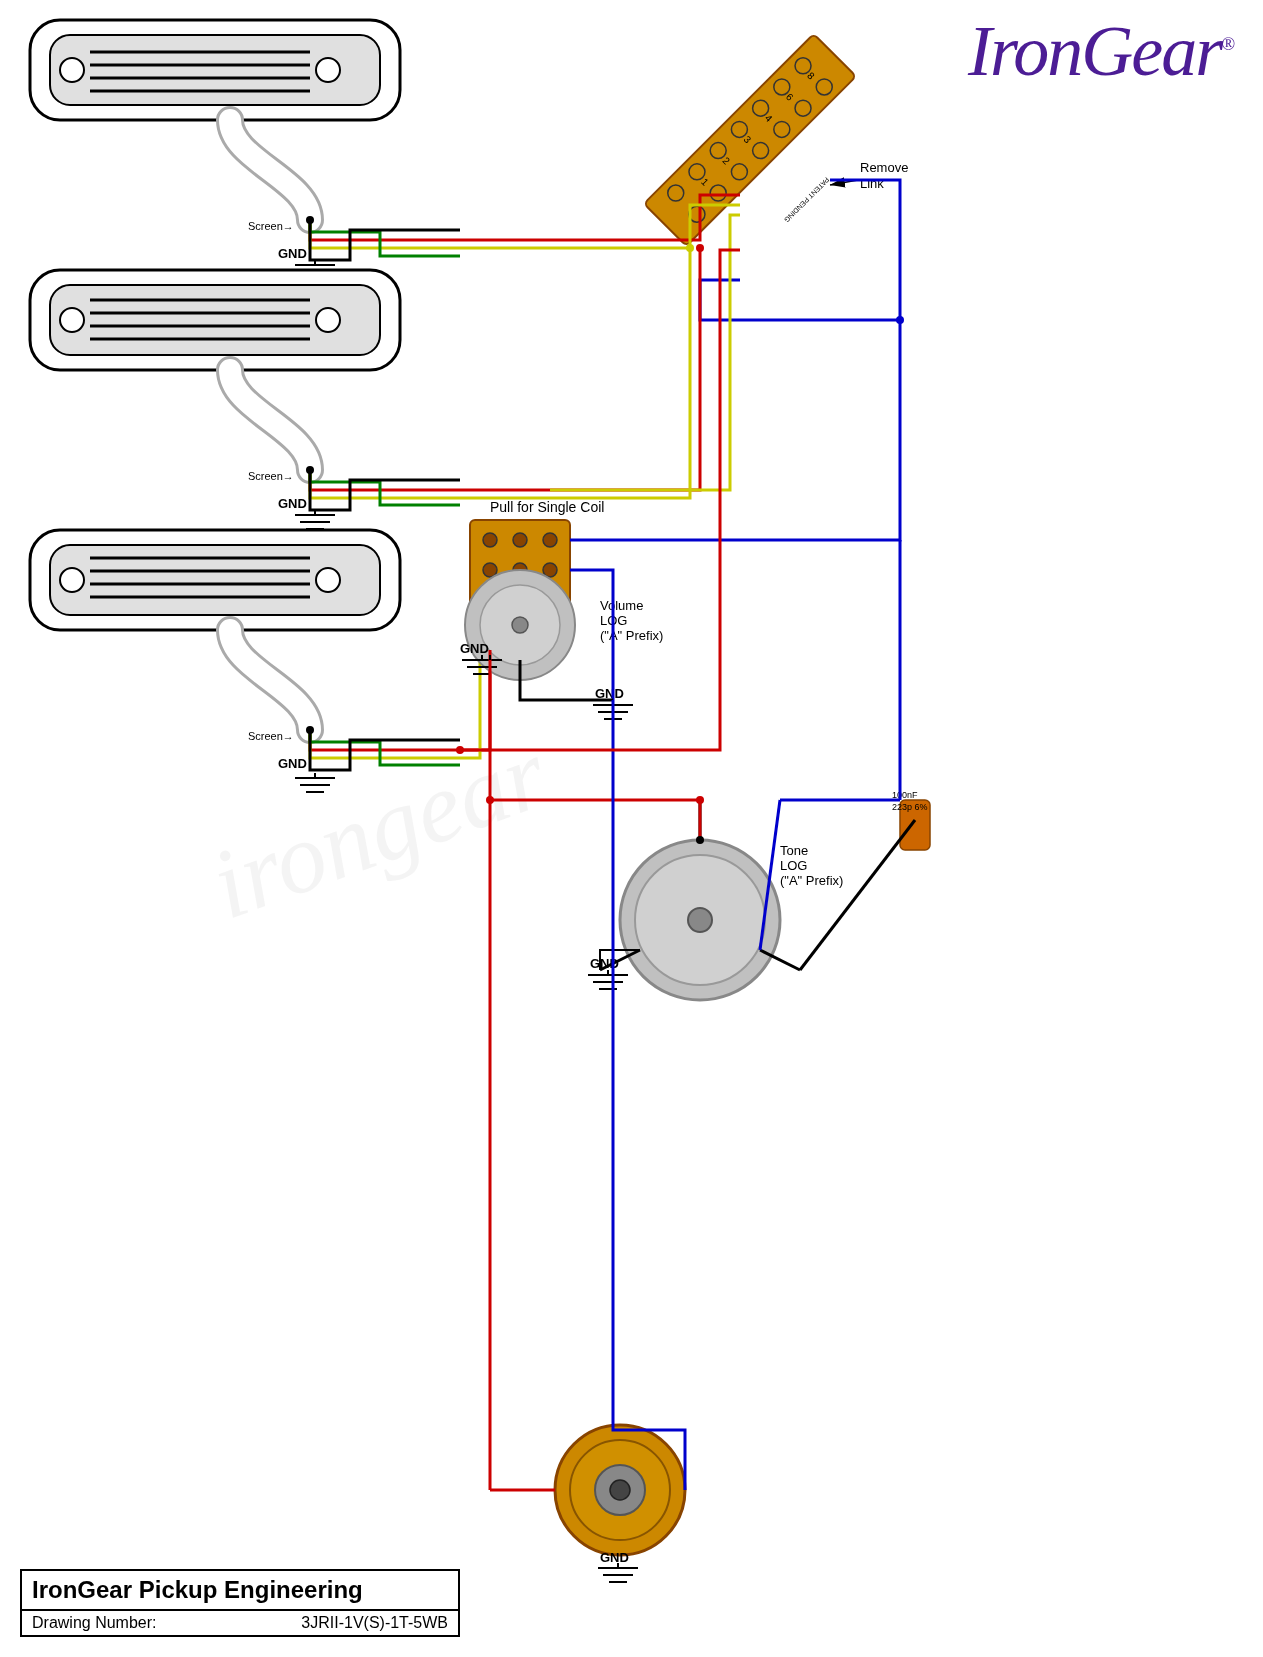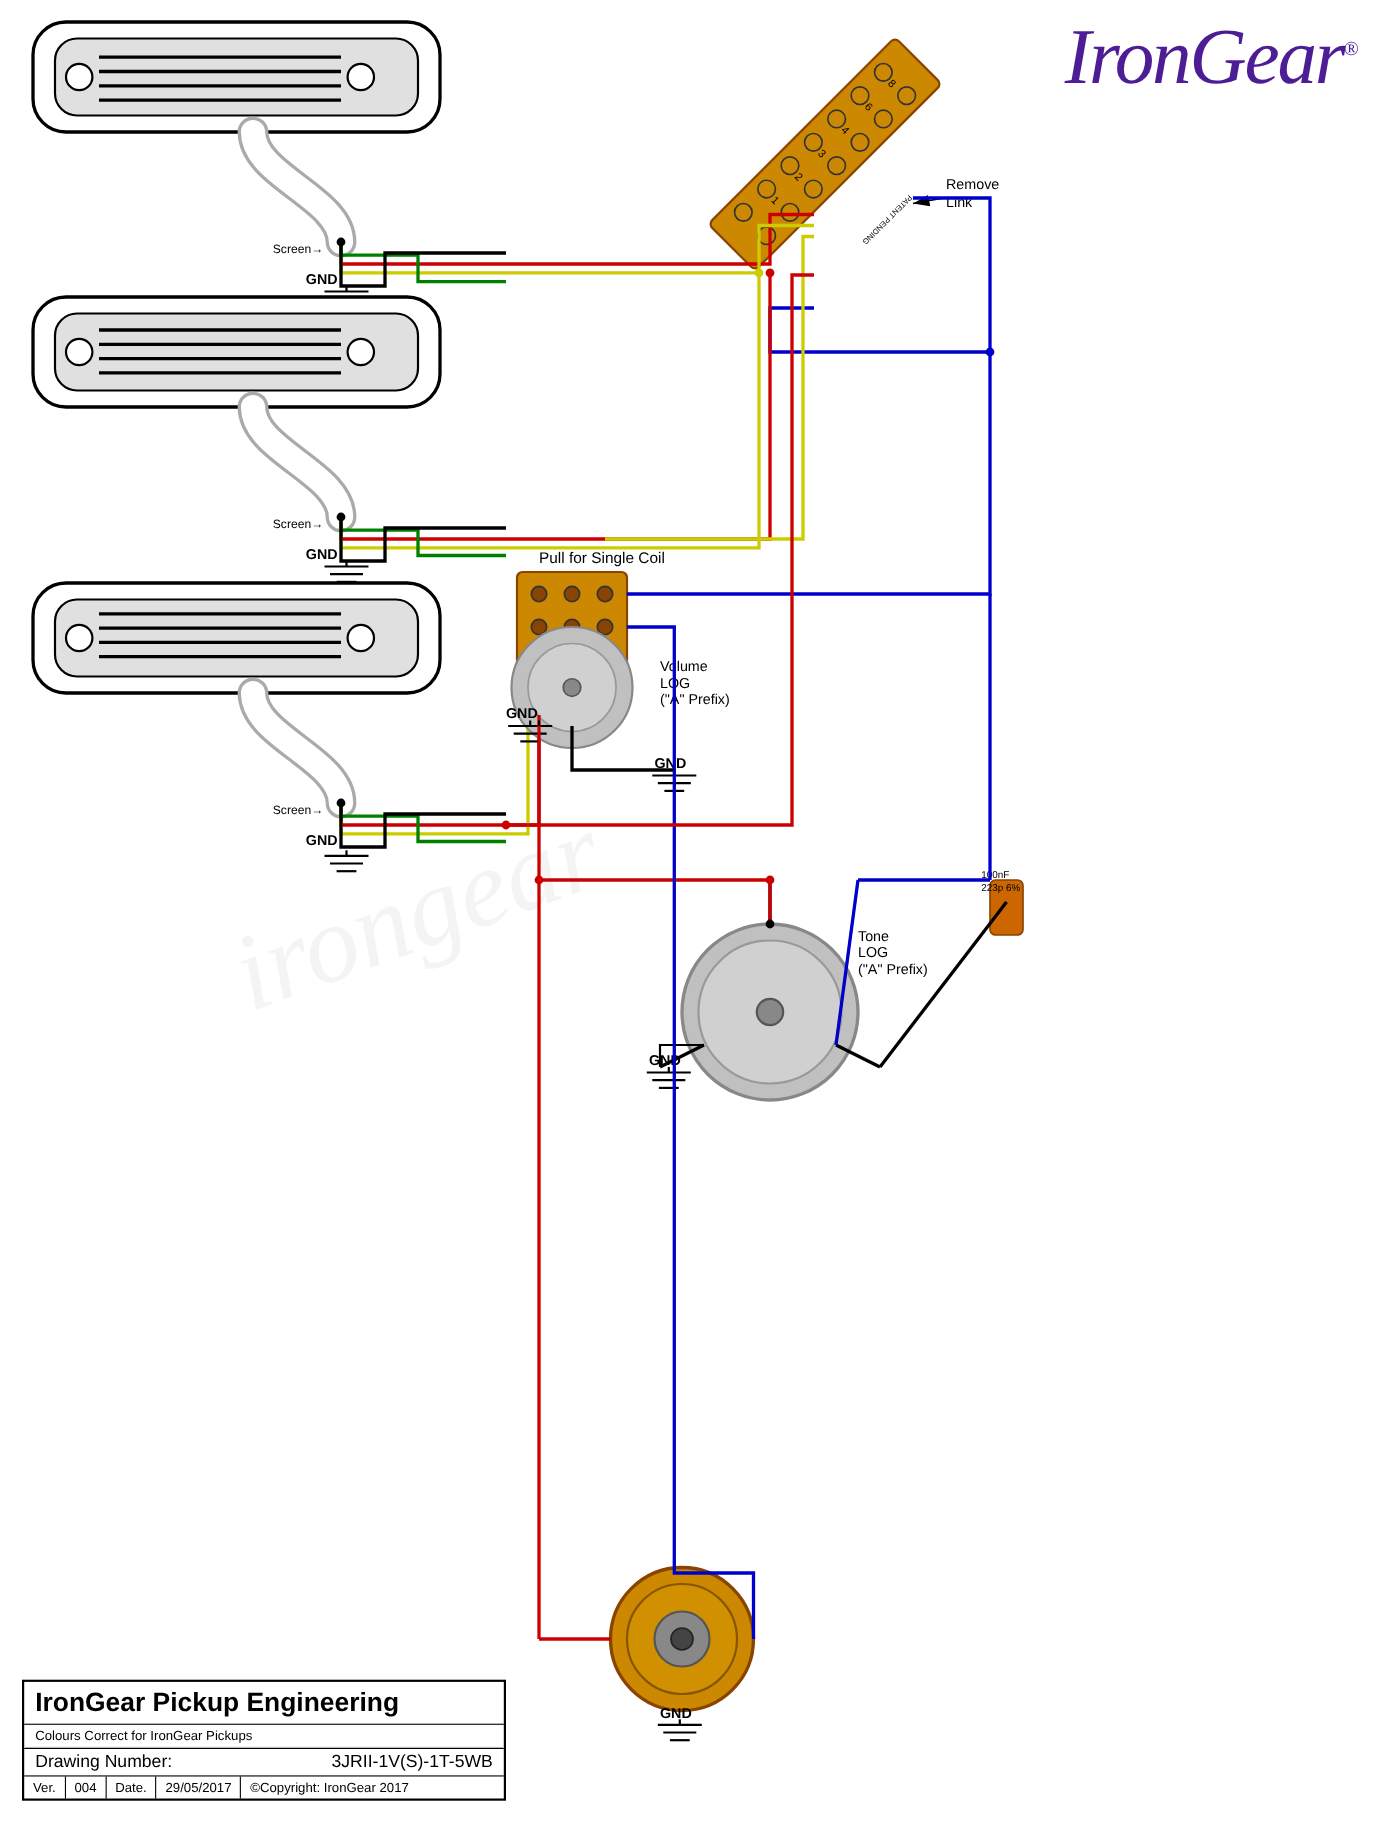--- a/index.html
+++ b/index.html
@@ -337,37 +337,19 @@
         <polygon points="0 0, 10 3.5, 0 7" fill="black"></polygon>
       </marker>
     </defs>
 
     <circle cx="490" cy="800" r="4" fill="#cc0000"></circle>
     <circle cx="700" cy="840" r="4" fill="black"></circle>
   </svg>
 
   <div class="footer-box">
     <div class="footer-title">IronGear Pickup Engineering</div>
-    <div class="footer-row">Colours Correct for IronGear Pickups</div>
     <div class="footer-drawing">
       <span>Drawing Number:</span>
       <span>3JRII-1V(S)-1T-5WB</span>
     </div>
-    <div class="footer-bottom">
-      <div class="footer-cell">
-        <span>Ver.</span>
-      </div>
-      <div class="footer-cell">
-        <span>004</span>
-      </div>
-      <div class="footer-cell">
-        <span>Date.</span>
-      </div>
-      <div class="footer-cell">
-        <span>29/05/2017</span>
-      </div>
-      <div class="footer-cell">
-        <span>©Copyright: IronGear 2017</span>
-      </div>
-    </div>
   </div>
 
 </div>
 
 </body></html>

